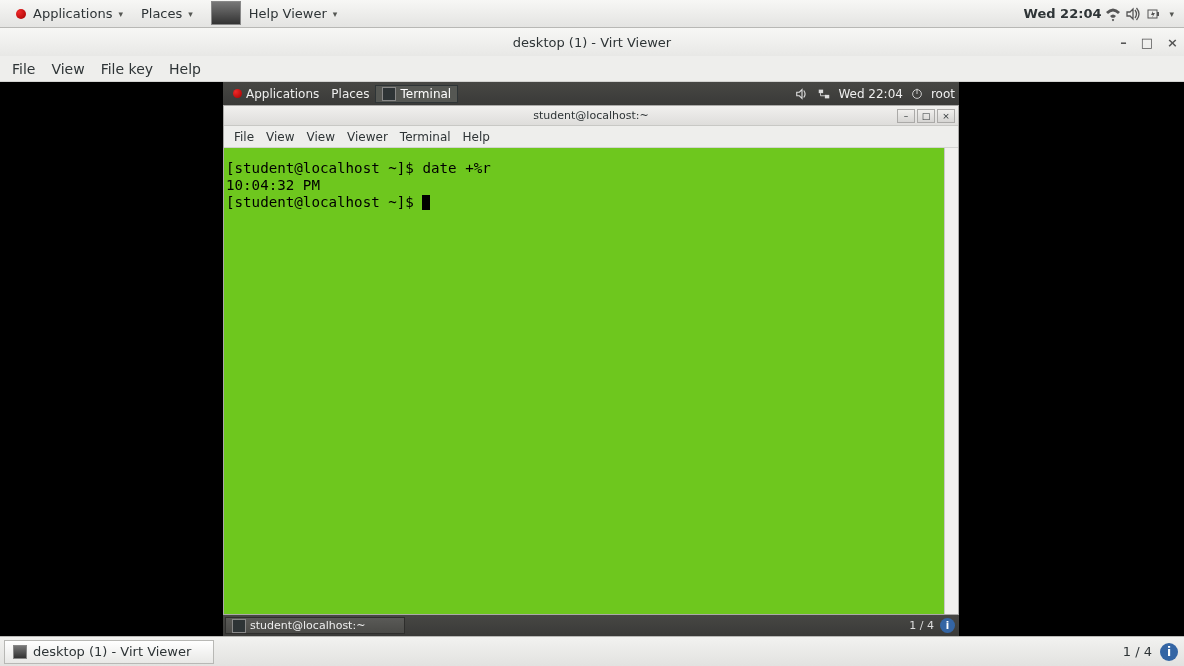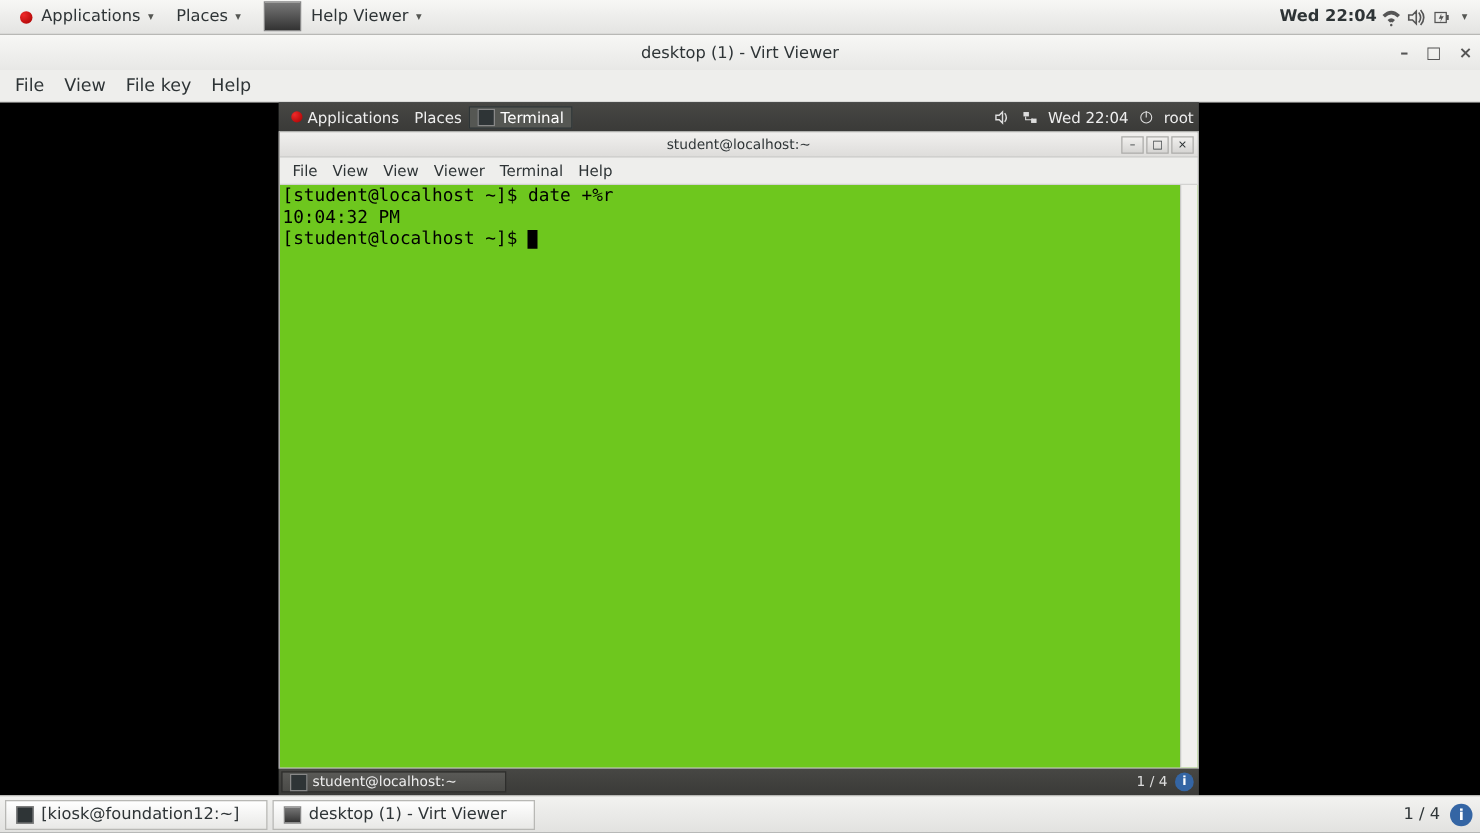--- a/index.html
+++ b/index.html
@@ -118,21 +118,21 @@
   border-bottom: 1px solid #d3d3d1;
 }
 .term-menubar .m { padding: 2px 6px; }
 .term-body {
   flex: 1;
   background: #6ec71e;
   color: #000;
   font-family: "DejaVu Sans Mono", monospace;
   font-size: 14.2px;
   line-height: 17px;
-  padding: 1px 2px;
+  padding: 12px 2px;
   position: relative;
   white-space: pre;
 }
 .term-body .cursor {
   display: inline-block; width: 8px; height: 15px;
   background: #000; vertical-align: text-bottom;
 }
 .term-scroll {
   position: absolute; right: 0; top: 0; bottom: 0; width: 14px;
   background: #f1f0ee;
@@ -335,23 +335,19 @@
       <div class="spacer"></div>
       <span class="wk">1 / 4</span>
       <span class="circ-i">i</span>
     </div>
 
   </div>
 </div>
 
 <div class="outer-bottom">
   <div class="task">
-    <span class="tiny-icon"></span>
-    <span>[kiosk@foundation12:~]</span>
-  </div>
-  <div class="task">
     <span class="tiny-icon" style="background:linear-gradient(#777,#333);"></span>
     <span>desktop (1) - Virt Viewer</span>
   </div>
   <div class="spacer"></div>
   <span class="wk">1 / 4</span>
   <span class="circ-i">i</span>
 </div>
 
 </body></html>

